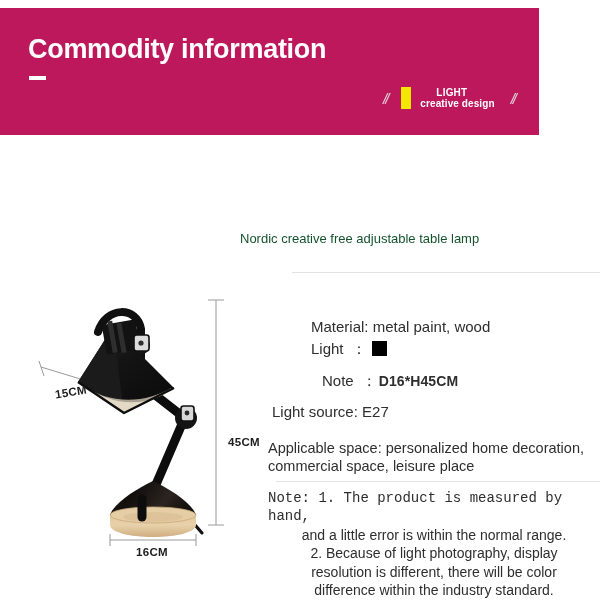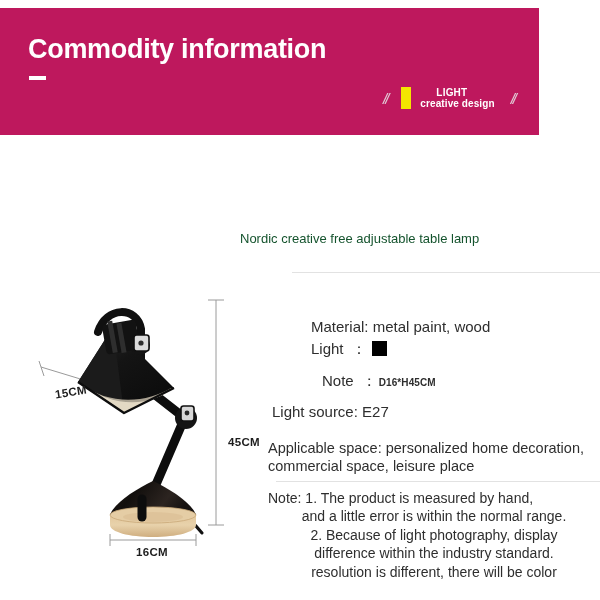--- a/index.html
+++ b/index.html
@@ -115,21 +115,21 @@
 
   #colour-swatch {
     display: inline-block;
     width: 15px;
     height: 15px;
     background: #000000;
     vertical-align: -2px;
     margin-left: 3px;
   }
   .spec-value-small {
-    font-size: 10px;
+    font-size: 14px;
     font-weight: bold;
     letter-spacing: .1px;
   }
   .spec-colon { padding: 0 2px 0 8px; }
 
   
   #applicable-space {
     position: absolute;
     left: 268px;
     top: 440px;
@@ -151,21 +151,21 @@
   #note-block {
     position: absolute;
     left: 268px;
     top: 489px;
     width: 332px;
     font-size: 14px;
     color: #2e2e2e;
     line-height: 1.32;
     text-align: center;
   }
-  #note-block .note-first { text-align: left; }
+  #note-block .note-first { text-align: left; font-family: Liberation Mono, monospace; }
 
   
   #lamp-figure {
     position: absolute;
     left: 20px;
     top: 285px;
     width: 230px;
     height: 290px;
   }
   #lamp-svg { display: block; }
@@ -218,22 +218,22 @@
 
 <div class="spec-line" id="spec-source">Light source: E27</div>
 
 <div id="applicable-space">Applicable space: personalized home decoration, commercial space, leisure place</div>
 <div id="note-divider"></div>
 
 <div id="note-block">
   <div class="note-first">Note: 1. The product is measured by hand,</div>
   <div>and a little error is within the normal range.</div>
   <div>2. Because of light photography, display</div>
+  <div>resolution is different, there will be color</div>
   <div>difference within the industry standard.</div>
-  <div>resolution is different, there will be color</div>
 </div>
 
 <div id="lamp-figure">
   <svg id="lamp-svg" width="230" height="290" viewBox="0 0 230 290">
     <defs>
       <linearGradient id="woodGrad" x1="0" y1="0" x2="0" y2="1">
         <stop offset="0%" stop-color="#e3c79d"></stop>
         <stop offset="45%" stop-color="#e8d2ab"></stop>
         <stop offset="100%" stop-color="#cfae80"></stop>
       </linearGradient>

